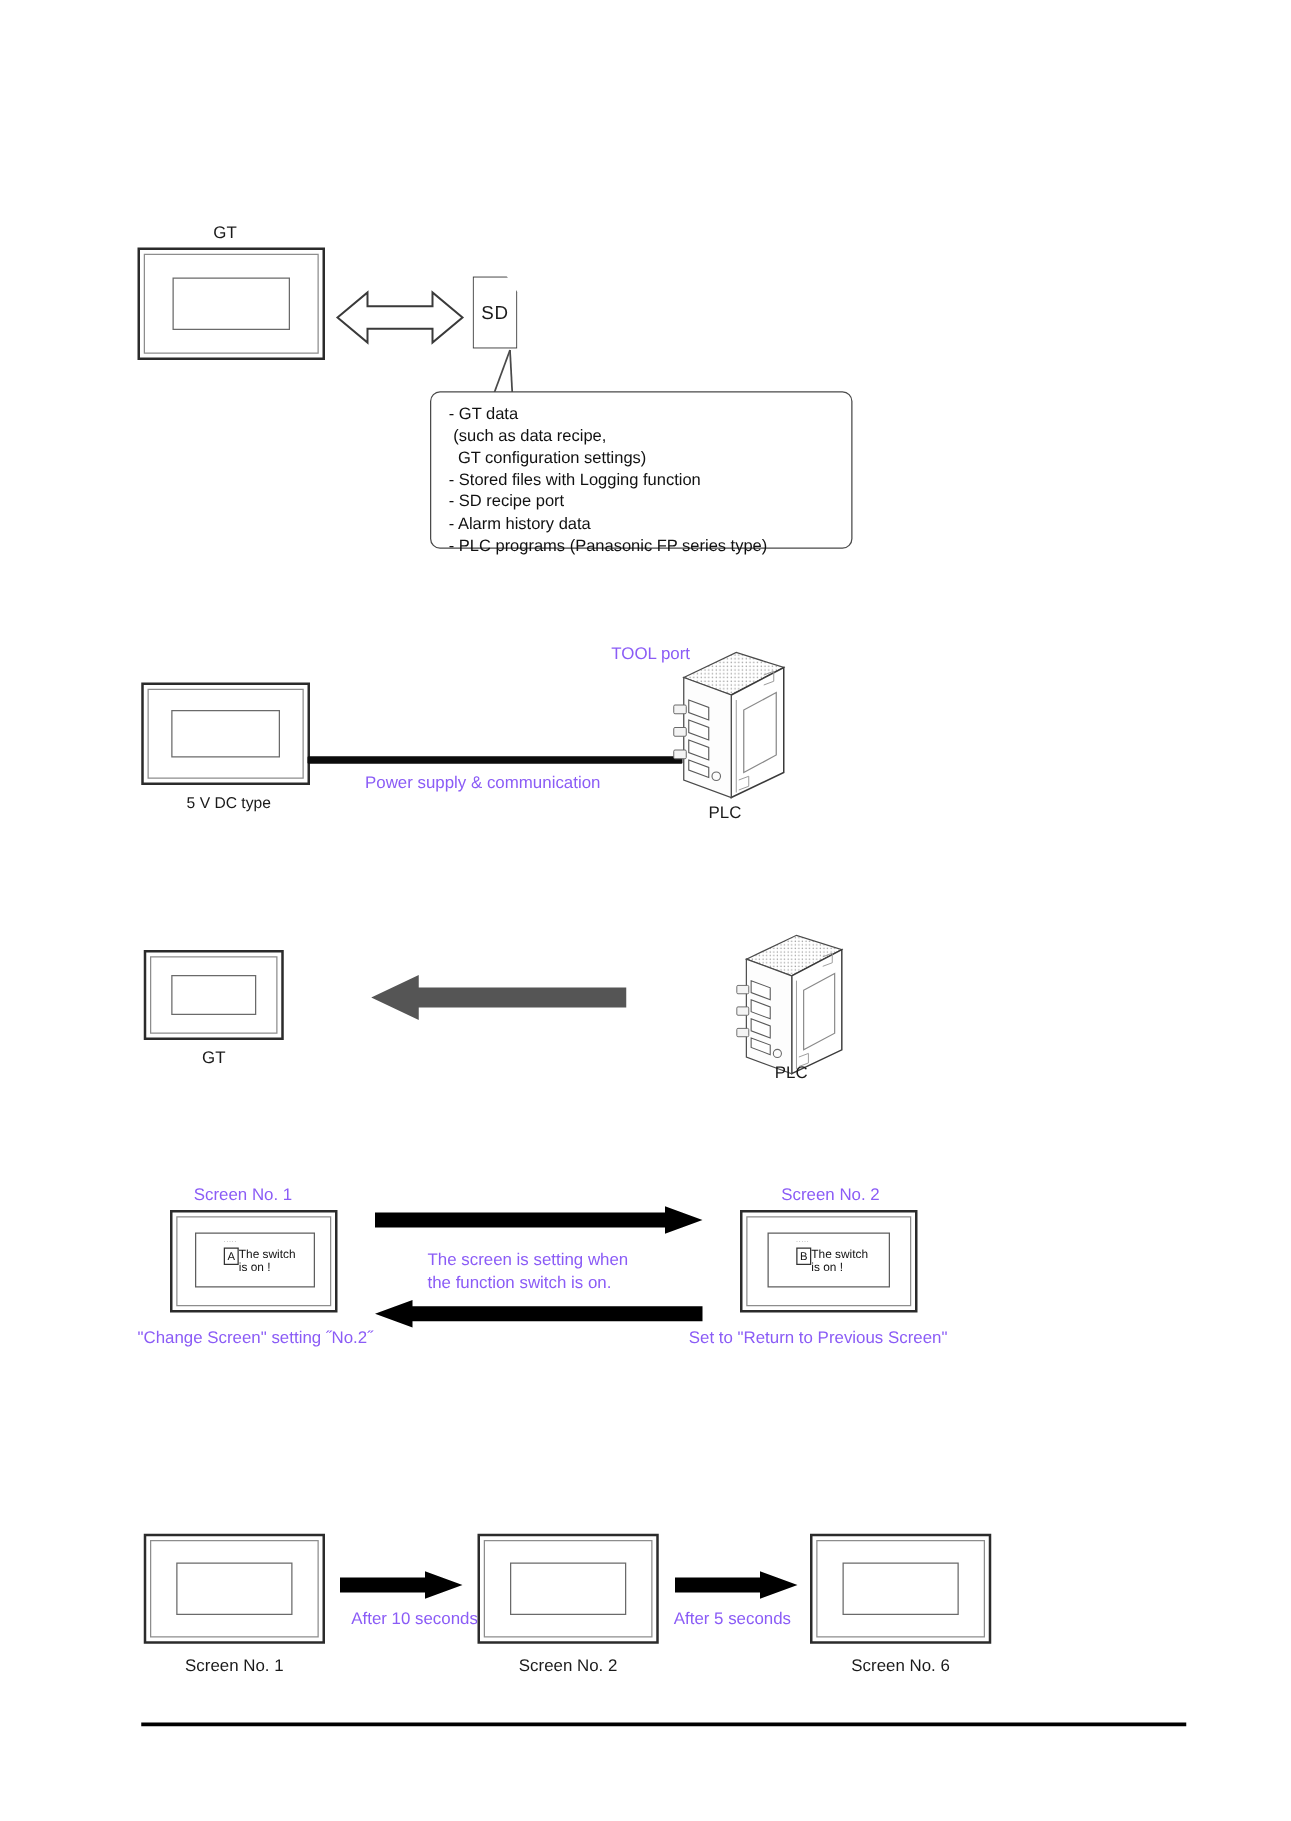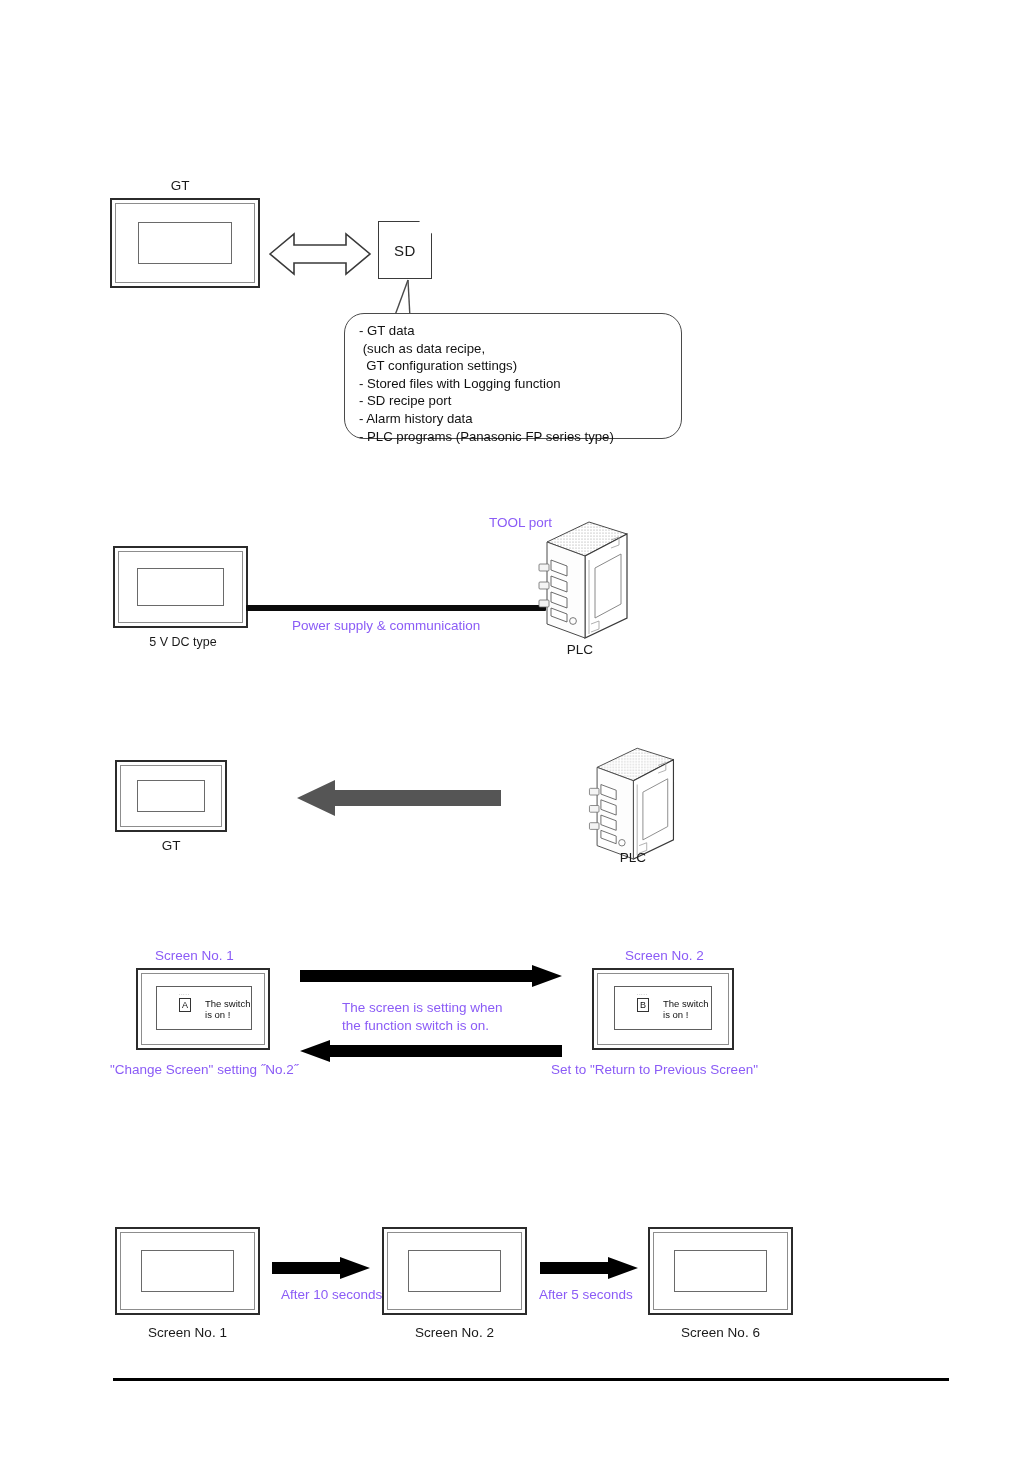--- a/index.html
+++ b/index.html
@@ -69,21 +69,21 @@
     font-size: 15px;
     letter-spacing: 0.5px;
     color: #1a1a1a;
   }
 
   
   .callout {
     position: absolute;
     box-sizing: border-box;
     border: 1.4px solid #4a4a4a;
-    border-radius: 20px;
+    border-radius: 8px;
     background: #ffffff;
     padding: 8px 12px 20px 14px;
   }
   .callout .line {
     font-size: 13.2px;
     line-height: 17.6px;
     white-space: pre;
     color: #111111;
   }
 
@@ -134,21 +134,21 @@
     top: -5px;
     left: 0px;
     font-size: 5px;
     letter-spacing: 0.5px;
     color: #555555;
     white-space: nowrap;
   }
   .mini-sw .sw-msg {
     font-size: 9.5px;
     line-height: 11px;
-    margin-left: 14px;
+    margin-left: 0;
     color: #111111;
     white-space: nowrap;
   }
 
   svg { display: block; overflow: visible; }
 </style>
 </head>
 <body>
 
 <div class="page">
@@ -162,21 +162,21 @@
         <div class="gt-screen" style="left:22px;top:18px;right:22px;bottom:18px;"></div>
       </div>
     </div>
 
     <div class="abs" style="left:268px;top:228px;">
       <svg width="104" height="52" viewBox="0 0 104 52" aria-hidden="true">
         <polygon points="2,26 26,6 26,17 78,17 78,6 102,26 78,46 78,35 26,35 26,46" fill="#ffffff" stroke="#3a3a3a" stroke-width="1.6" stroke-linejoin="miter"></polygon>
       </svg>
     </div>
 
-    <div class="sd-card" style="left:378px;top:221px;width:54px;height:58px;">
+    <div class="sd-card" style="left:378px;top:221px;width:36px;height:58px;">
       <span class="sd-text">SD</span>
     </div>
 
     <div class="abs" style="left:390px;top:278px;">
       <svg width="70" height="42" viewBox="0 0 70 42" aria-hidden="true">
         <path d="M18,2 L4,40" stroke="#4a4a4a" stroke-width="1.4" fill="none"></path>
         <path d="M18,2 L20,40" stroke="#4a4a4a" stroke-width="1.4" fill="none"></path>
       </svg>
     </div>
 

